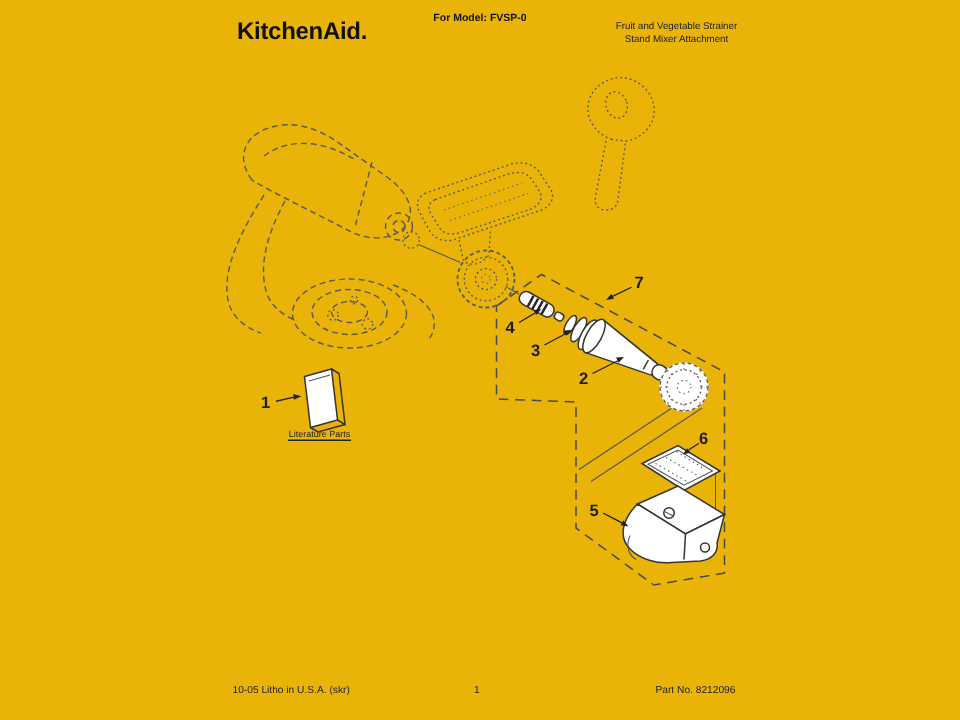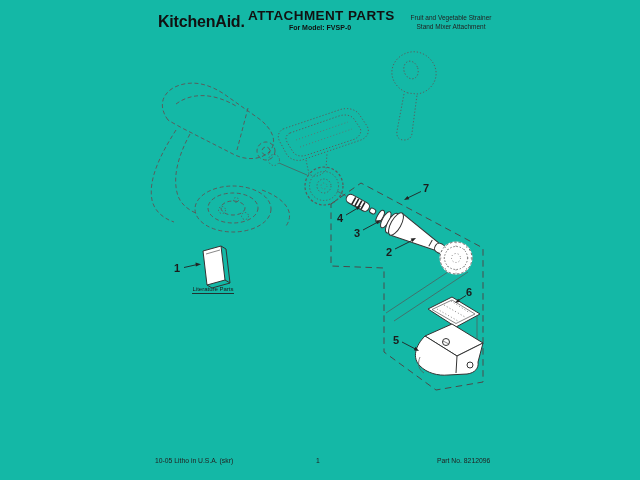--- a/index.html
+++ b/index.html
@@ -1,17 +1,17 @@
 <!DOCTYPE html>
 <html><head>
 <meta charset="utf-8">
 <style>
   html,body{margin:0;padding:0;background:#e8e8e8;}
   .page{
-    position:relative;width:640px;height:480px;background:#14b8a6;
+    position:relative;width:640px;height:480px;background:#eab308;
     font-family:"Liberation Sans",sans-serif;color:#1c1c1c;overflow:hidden;
   }
   
   .brand{
     position:absolute;left:158px;top:13px;font-size:16px;font-weight:800;
     letter-spacing:-0.2px;color:#111;
   }
   .title-block{position:absolute;left:248px;top:8px;width:144px;text-align:center;}
   .title{font-size:13.5px;font-weight:bold;letter-spacing:.4px;white-space:nowrap;color:#111;}
   .model{font-size:7px;font-weight:bold;margin-top:1px;color:#111;}
@@ -39,21 +39,20 @@
   .lit  {font-family:"Liberation Sans",sans-serif;font-size:6px;fill:#1c1c1c;text-anchor:middle;}
   .wband{stroke:#222;stroke-width:1.6;}
 </style>
 </head>
 <body>
 
 <div class="page">
 
   <div class="brand">KitchenAid.</div>
   <div class="title-block">
-    <div class="title">ATTACHMENT PARTS</div>
     <div class="model">For Model: FVSP-0</div>
   </div>
   <div class="product-block">
     <div>Fruit and Vegetable Strainer</div>
     <div>Stand Mixer Attachment</div>
   </div>
 
   <svg class="draw" width="640" height="480" viewBox="0 0 640 480">
 
     <path class="band" d="M 331,204 L 361,183 L 483,248 L 483,382 L 436,390 L 384,352 L 384,268 L 331,266 Z"></path>

